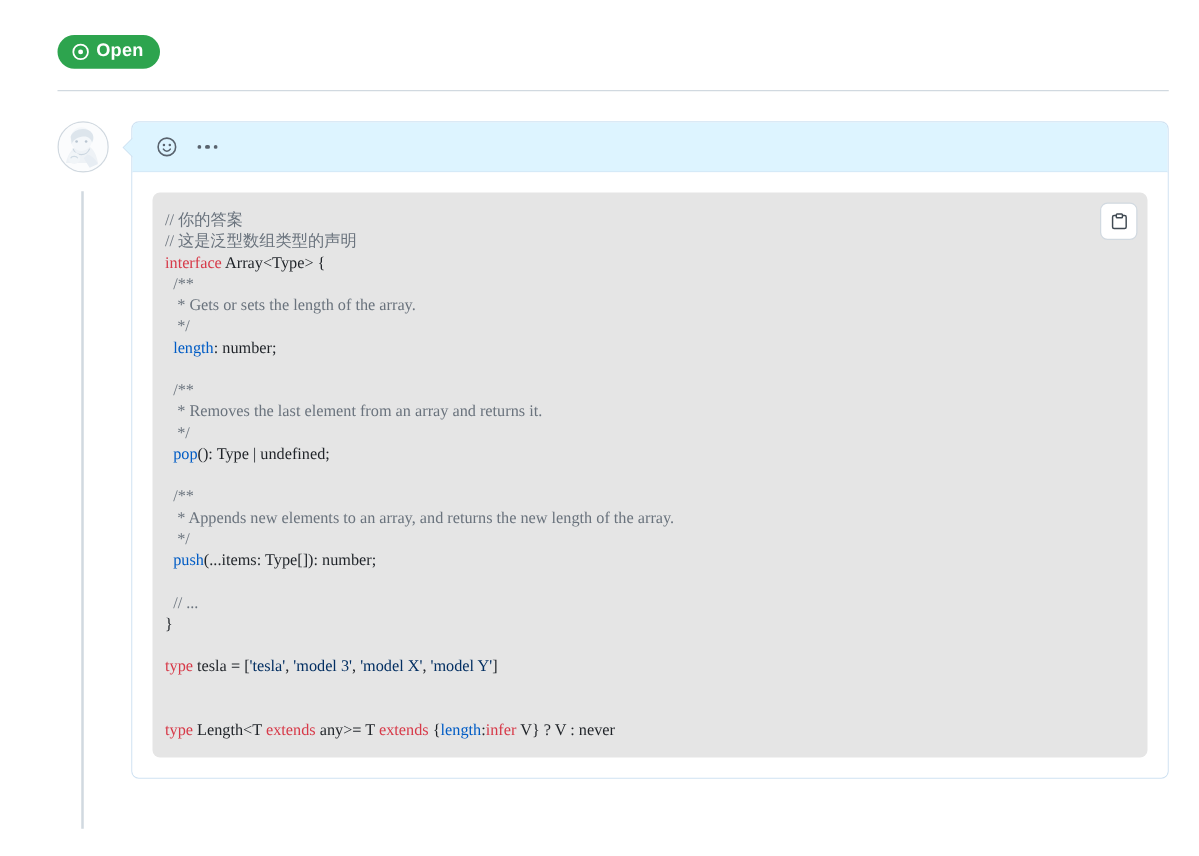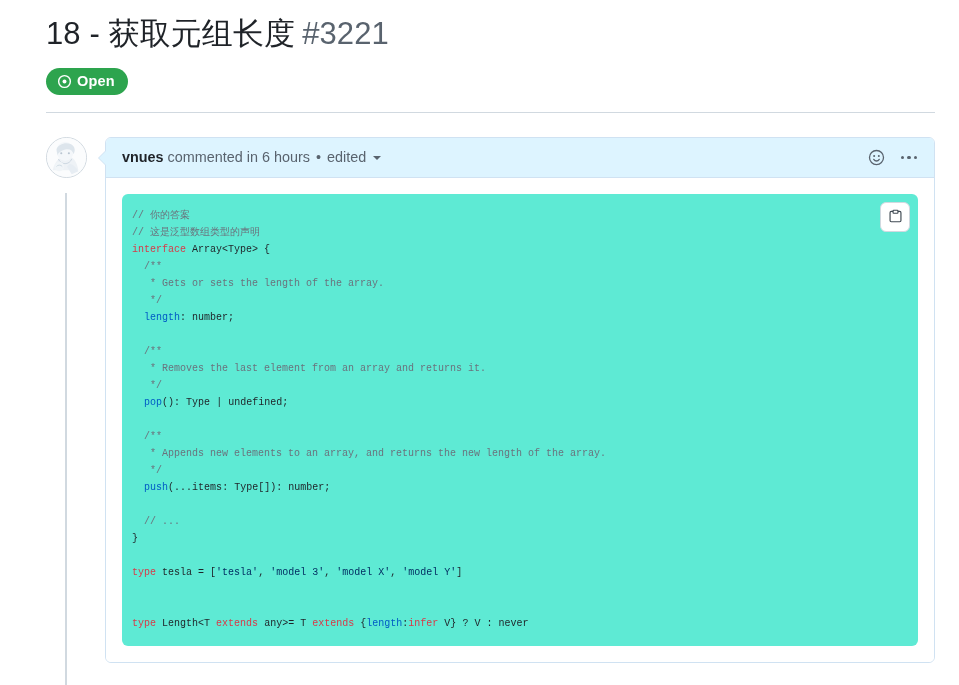--- a/index.html
+++ b/index.html
@@ -172,47 +172,44 @@
     width: 30px; height: 30px;
     border: 1px solid #d1d9e0;
     border-radius: 6px;
     background: #ffffff;
     display:flex; align-items:center; justify-content:center;
     color:#404a53;
     cursor: pointer;
   }
   pre.code {
     margin: 0;
-    background: #5eead4;
+    background: #e5e5e5;
     border-radius: 6px;
     padding: 13px 14px 14px 10px;
-    font-family: Liberation Mono, monospace;
-    font-size: 10px;
+    font-family: Liberation Serif, serif;
+    font-size: 13px;
     line-height: 17px;
     color: #1f2328;
     white-space: pre;
     overflow: hidden;
     min-height: 452px;
   }
   pre.code .c  { color: #6a737d; }   
   pre.code .k  { color: #d73a49; }   
   pre.code .f  { color: #005cc5; }   
   pre.code .s  { color: #032f62; }   
   pre.code .t  { color: #1f2328; }   
 </style>
 </head>
 <body>
 
 <div id="page">
 
   <div class="issue-header">
 
-    <div class="title-row">
-      <span class="title-text">18 - 获取元组长度</span><span class="issue-number">#3221</span>
-    </div>
 
     <div class="meta-row">
 
       <span class="state-badge">
         <span>
           <svg width="15" height="15" viewBox="0 0 16 16" fill="none" aria-hidden="true">
             <circle cx="8" cy="8" r="6.25" stroke="#ffffff" stroke-width="1.5"></circle>
             <circle cx="8" cy="8" r="2.1" fill="#ffffff"></circle>
           </svg>
         </span>
@@ -241,26 +238,20 @@
         <path d="M24 27c4 1 7 4 9 8l-7 3-5-8z" fill="#e7edf3"></path>
         <circle cx="13" cy="30" r="5" fill="#f1f5f8"></circle>
         <path d="M10 30c1-2 5-2 6 0" stroke="#cfdae3" stroke-width="1" fill="none"></path>
       </svg>
     </div>
 
     <div class="comment-box">
 
       <div class="comment-head">
 
-        <div class="comment-byline"><span class="author">vnues</span><span> commented in 6 hours </span><span class="sep">•</span>
-          <span class="edited-btn">
-            <span>edited</span>
-            <span class="caret"></span>
-          </span>
-        </div>
 
         <div class="head-actions">
           <span class="icon-btn">
             <svg width="17" height="17" viewBox="0 0 16 16" fill="none" aria-hidden="true">
               <circle cx="8" cy="8" r="6.6" stroke="#59636e" stroke-width="1.2"></circle>
               <circle cx="5.8" cy="6.6" r=".95" fill="#59636e"></circle>
               <circle cx="10.2" cy="6.6" r=".95" fill="#59636e"></circle>
               <path d="M5.4 9.7c.7 1.1 1.6 1.6 2.6 1.6s1.9-.5 2.6-1.6" stroke="#59636e" stroke-width="1.2" stroke-linecap="round" fill="none"></path>
             </svg>
           </span>

